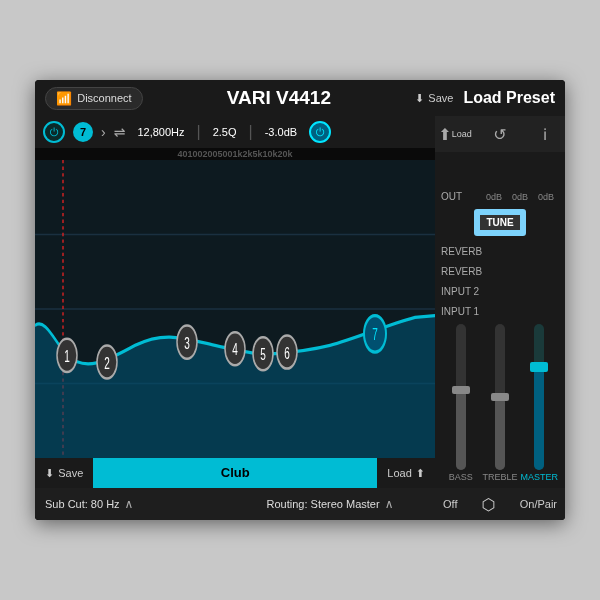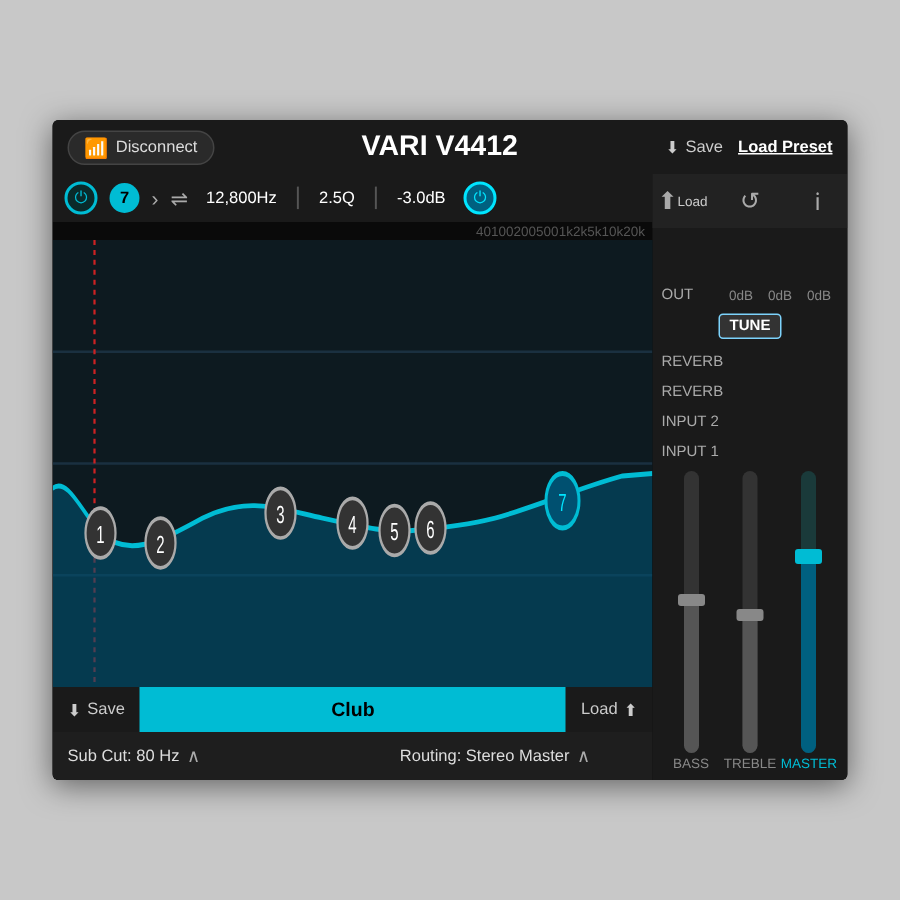--- a/index.html
+++ b/index.html
@@ -59,24 +59,23 @@
       font-size: 11px;
       display: flex;
       align-items: center;
       gap: 4px;
       cursor: pointer;
     }
     .load-preset-btn {
       background: transparent;
       border: none;
       color: #fff;
-      font-size: 11px;
+      font-size: 16px;
       font-weight: bold;
       cursor: pointer;
-      text-decoration: underline;
     }
     
     .main-area {
       display: flex;
       flex: 1;
       overflow: hidden;
     }
     
     .eq-section {
       flex: 1;
@@ -127,24 +126,25 @@
     .eq-param-sep { color: #555; }
     
     .eq-graph {
       flex: 1;
       position: relative;
       background: #0d1a20;
       overflow: hidden;
     }
     .eq-freq-labels {
       display: flex;
-      justify-content: flex-end;
+      justify-content: center;
       padding: 1px 5px;
       background: #0a0a0a;
       flex-shrink: 0;
+      font-weight: bold;
     }
     .freq-label { color: #555; font-size: 9px; }
     
     .eq-bottom {
       display: flex;
       align-items: center;
       background: #1a1a1a;
       height: 30px;
       flex-shrink: 0;
     }
@@ -267,21 +267,21 @@
       background: #888;
       border-radius: 2px;
       cursor: pointer;
     }
     .fader-col.master .fader-track { background: #1a3a3a; }
     .fader-col.master .fader-thumb { background: #00bcd4; height: 10px; }
     .fader-col.master .fader-fill { background: #006080; }
     
     .tune-btn {
       background: #333;
-      border: 1px solid #7dd3fc;
+      border: 6px solid #7dd3fc;
       color: #fff;
       font-size: 10px;
       font-weight: bold;
       padding: 2px 6px;
       border-radius: 3px;
       cursor: pointer;
       margin: 2px auto;
       display: block;
     }
     
@@ -477,18 +477,29 @@
 
         <div class="fader-col master">
           <div class="fader-track" style="height:90px;">
             <div class="fader-fill" style="height:70%;"></div>
             <div class="fader-thumb" style="bottom:67%; background:#00bcd4;"></div>
           </div>
           <span class="fader-label" style="margin-top:2px; color:#00bcd4;">MASTER</span>
         </div>
       </div>
 
+      <div class="right-footer">
+        <div class="rf-item">
+          <span>Off</span>
+        </div>
+        <div class="rf-item">
+          <span style="font-size:16px;">⬡</span>
+        </div>
+        <div class="rf-item">
+          <span>On/Pair</span>
+        </div>
+      </div>
 
     </div>
 
   </div>
 
 </div>
 
 </body></html>

